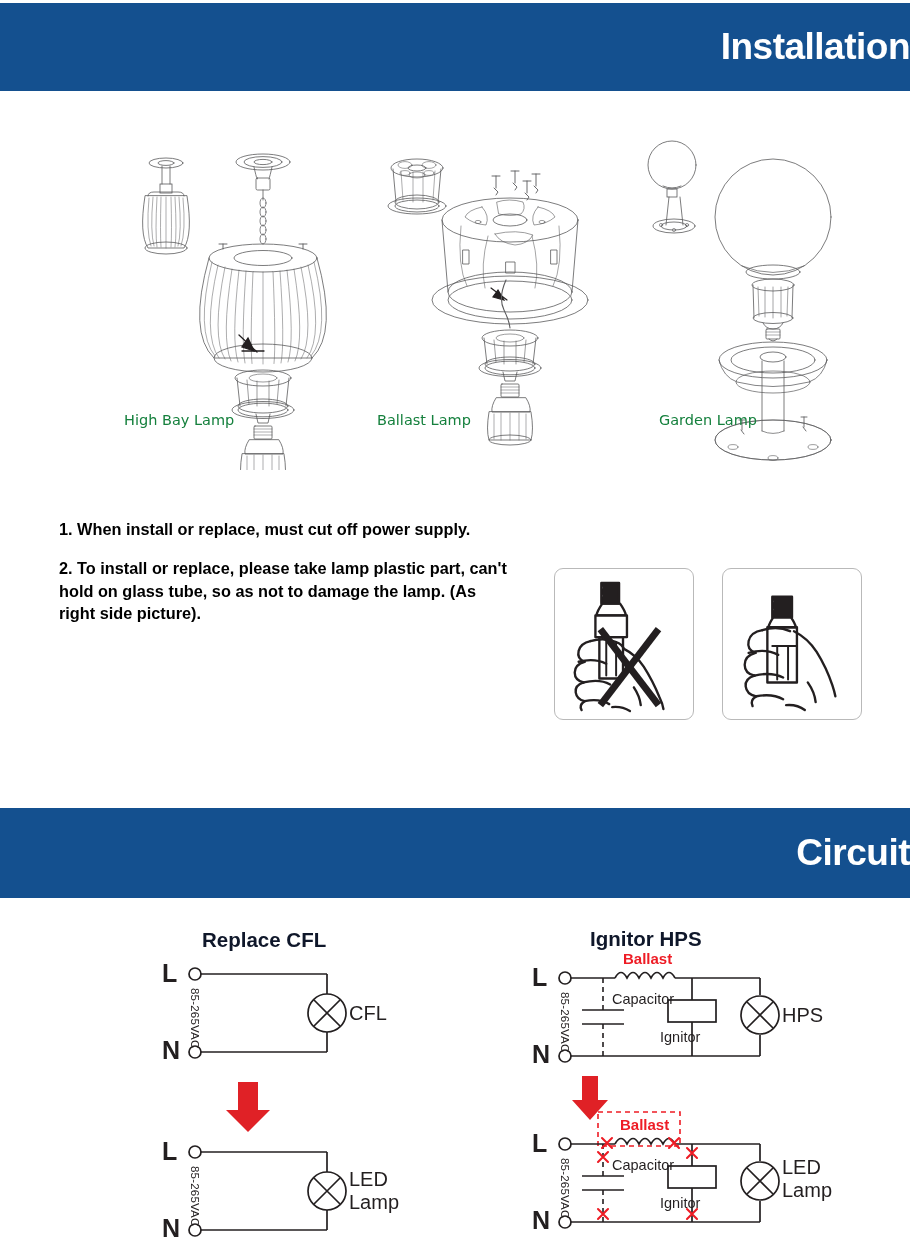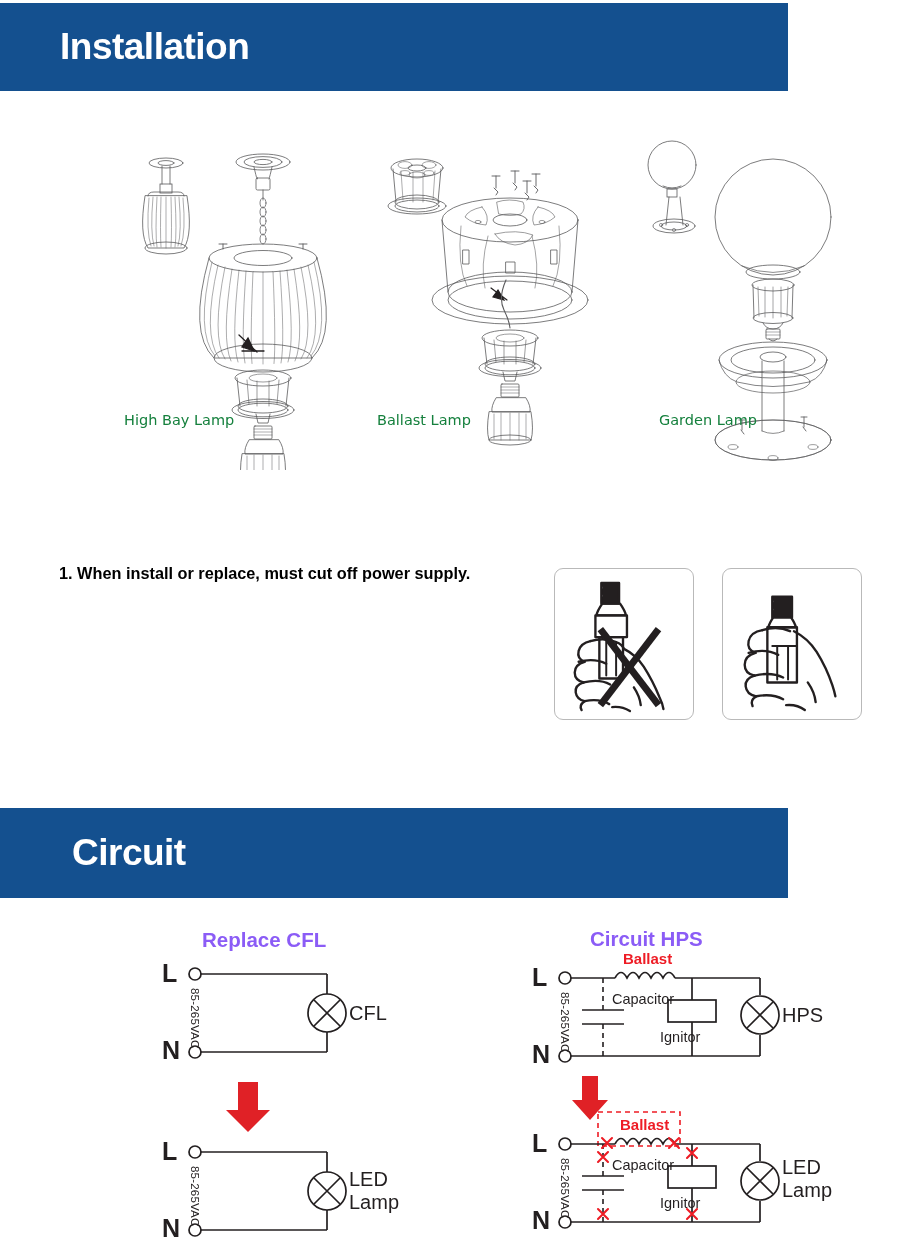--- a/index.html
+++ b/index.html
@@ -6,23 +6,23 @@
   html, body {
     width: 910px; height: 1254px;
     background: #ffffff;
     font-family: "Liberation Sans", sans-serif;
     overflow: hidden;
   }
   .page { position: relative; width: 910px; height: 1254px; background:#fff; }
 
   
   .banner {
-    position: absolute; left: 0; width: 788px;
+    position: absolute; left: 0; width: 910px;
     background: #14508f;
-    display: flex; align-items: center;
+    display: flex; align-items: center; justify-content: flex-end;
   }
   .banner-title {
     color: #ffffff;
     font-weight: bold;
     font-size: 37px;
     letter-spacing: -0.5px;
     padding-left: 60px;
   }
   #banner-installation { top: 3px; height: 88px; }
   #banner-circuit      { top: 808px; height: 90px; padding-left: 12px; }
@@ -32,21 +32,21 @@
   .lamp-fig { position: absolute; }
   .lamp-caption {
     position: absolute;
     font-family: "DejaVu Sans", sans-serif;
     font-size: 14.5px;
     color: #15803d;
     white-space: nowrap;
   }
 
   
-  .instructions { position: absolute; left: 59px; top: 518px; width: 455px; margin-top: 44px; }
+  .instructions { position: absolute; left: 59px; top: 518px; width: 455px; }
   .instr-item {
     font-size: 16.3px;
     font-weight: bold;
     color: #000;
     line-height: 1.38;
     margin-bottom: 17px;
   }
   .instr-item:last-child { margin-bottom: 0; }
 
   
@@ -61,21 +61,21 @@
   #hand-box-right { left: 722px; top: 568px; }
   .hand-box svg { display:block; width:100%; height:100%; }
 
   
   .circuit-area { position: absolute; top: 900px; left: 0; width: 910px; height: 354px; }
   .circuit-col { position: absolute; top: 0; }
   #circuit-col-cfl { left: 150px; width: 300px; }
   #circuit-col-hps { left: 520px; width: 330px; }
   .circuit-heading {
     position: absolute;
-    color: #8b5cf6;
+    color: #0f172a;
     font-weight: bold;
     font-size: 20.5px;
     white-space: nowrap;
   }
   .circuit-svg { position: absolute; }
 
   .cd-wire  { stroke:#231f20; stroke-width:1.7; fill:none; }
   .cd-node  { stroke:#231f20; stroke-width:1.7; fill:#fff; }
   .cd-dash  { stroke:#231f20; stroke-width:1.6; fill:none; stroke-dasharray:5 4; }
   .cd-text  { font-family:"Liberation Sans", sans-serif; fill:#231f20; }
@@ -337,20 +337,21 @@
           </g>
         </g>
       </svg>
     </div>
     <div class="lamp-caption" style="left:627px; top:312px;margin-left:32px;">Garden Lamp</div>
 
   </div>
 
   <div class="instructions">
     <p class="instr-item">1. When install or replace, must cut off power supply.</p>
+    <p class="instr-item">2. To install or replace, please take lamp plastic part, can't hold on glass tube, so as not to damage the lamp. (As right side picture).</p>
   </div>
 
   <div class="hand-box" id="hand-box-wrong">
     <svg viewBox="0 0 140 152">
       <g fill="none" stroke="#231f20" stroke-width="2.4" stroke-linejoin="round" stroke-linecap="round">
 
         <path d="M47 14 l18 0 l-1 5 l1 4 l-1 4 l1 4 l-1 4 l-16 0 l-1 -4 l1 -4 l-1 -4 l1 -4 z" fill="#231f20" stroke="none"></path>
         <path d="M47 14 l18 0 l0 21 l-18 0 z"></path>
 
         <path d="M48 35 q-5 7 -6 12 l30 0 q-1 -5 -6 -12 z"></path>
@@ -448,21 +449,21 @@
         <path class="cd-wire" d="M177 74 L177 94"></path>
         <text class="cd-text cd-vac" transform="translate(41,30) rotate(90)">85-265VAC</text>
         <circle class="cd-wire" cx="177" cy="55" r="19"></circle>
         <path class="cd-wire" d="M164 42 L190 68 M190 42 L164 68"></path>
         <text class="cd-text cd-lamplbl" x="199" y="50">LED</text>
         <text class="cd-text cd-lamplbl" x="199" y="73">Lamp</text>
       </svg>
     </div>
 
     <div class="circuit-col" id="circuit-col-hps">
-      <div class="circuit-heading" style="left:70px; top:27px;">Circuit HPS</div>
+      <div class="circuit-heading" style="left:70px; top:27px;">Ignitor HPS</div>
 
       <svg class="circuit-svg" style="left:0; top:52px;" width="330" height="130" viewBox="0 0 330 130">
         <text class="cd-text cd-term" x="12" y="34">L</text>
         <text class="cd-text cd-term" x="12" y="111">N</text>
         <circle class="cd-node" cx="45" cy="26" r="6"></circle>
         <circle class="cd-node" cx="45" cy="104" r="6"></circle>
         <text class="cd-text cd-vac" transform="translate(41,40) rotate(90)">85-265VAC</text>
 
         <path class="cd-wire" d="M51 26 L95 26"></path>
 

